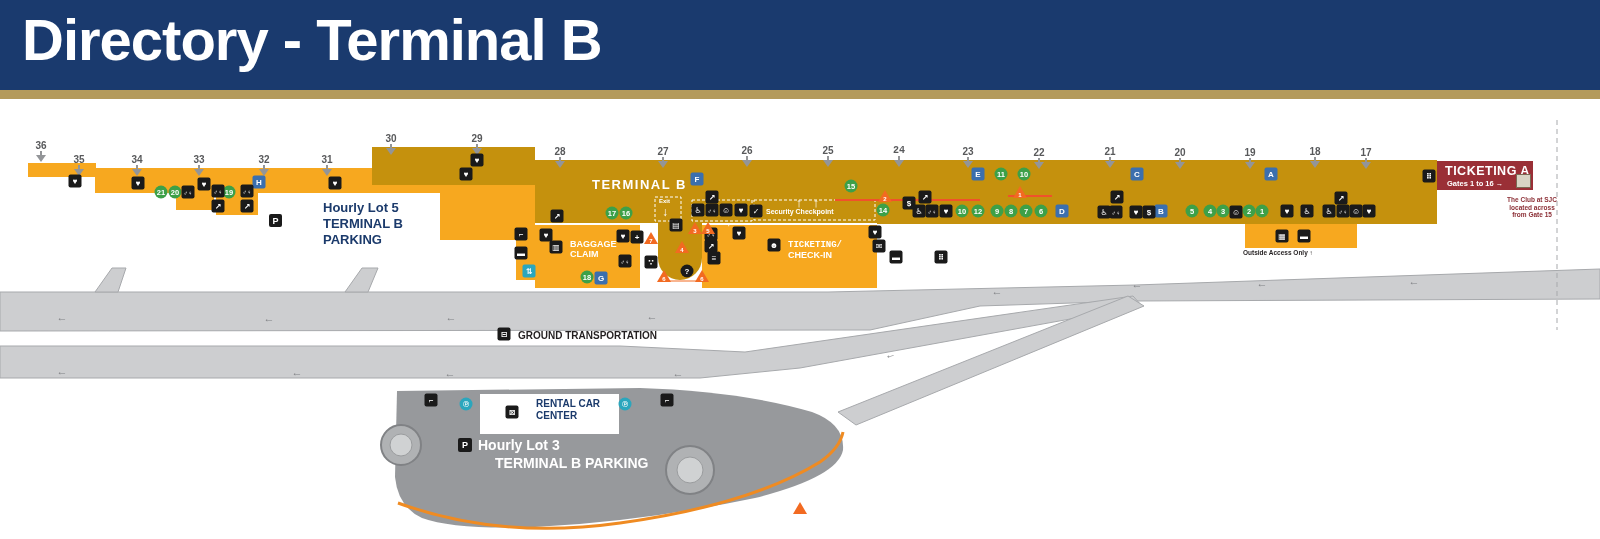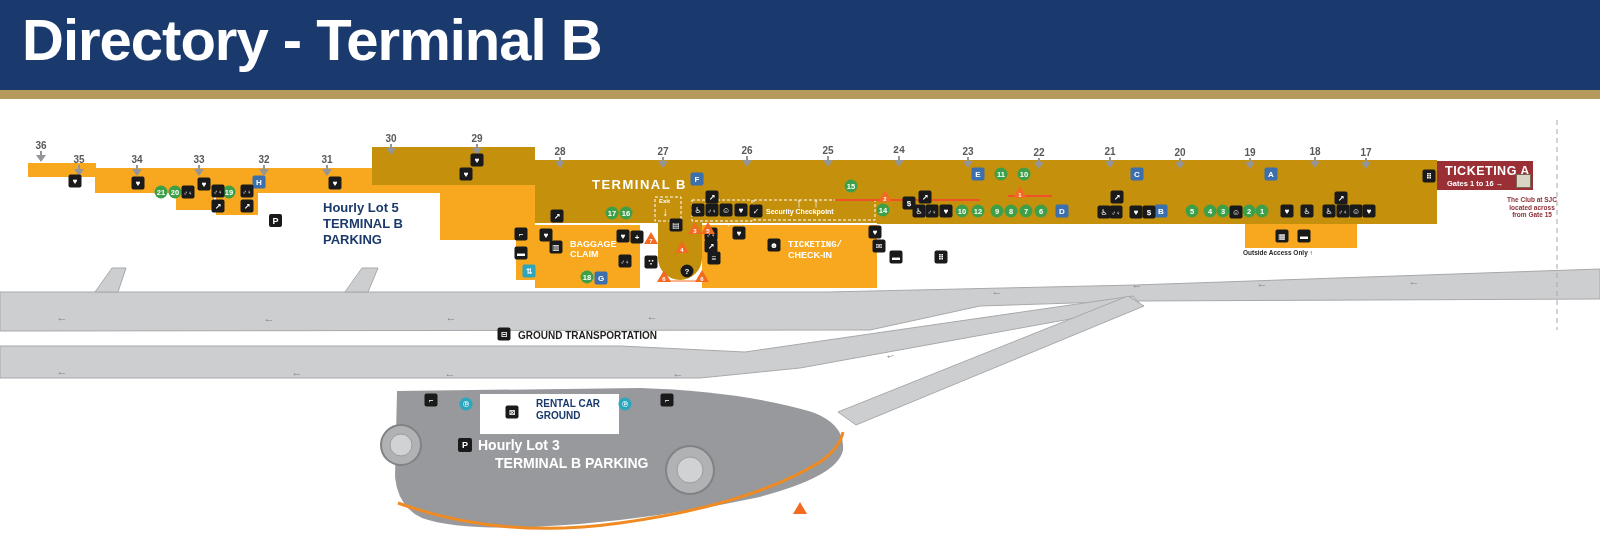--- a/index.html
+++ b/index.html
@@ -131,21 +131,21 @@
     <div class="lbl wsm" id="bagb">CLAIM</div>
     <div class="lbl wsm" id="ticka">TICKETING/</div>
     <div class="lbl wsm" id="tickb">CHECK-IN</div>
     <div class="lbl" id="lbl-sec">Security Checkpoint</div>
     <div class="lbl" id="lbl-exit">Exit</div>
     <div id="exit-arrow">↓</div>
     <div class="lbl" id="lbl-ground">GROUND TRANSPORTATION</div>
 
     <div id="rentalbox"></div>
     <div class="lbl rent" id="renta">RENTAL CAR</div>
-    <div class="lbl rent" id="rentb">GROUND</div>
+    <div class="lbl rent" id="rentb">CENTER</div>
 
     <div class="lbl h3l" id="h3a">Hourly Lot 3</div>
     <div class="lbl h3l" id="h3b">TERMINAL B PARKING</div>
     <div class="psq" id="p3">P</div>
 
     <div class="lbl" id="lbl-outside">Outside Access Only ↑</div>
 
     <div id="terminalA">
       <span class="ta1">TICKETING A</span>
       <span class="ta2">Gates 1 to 16 →</span>

